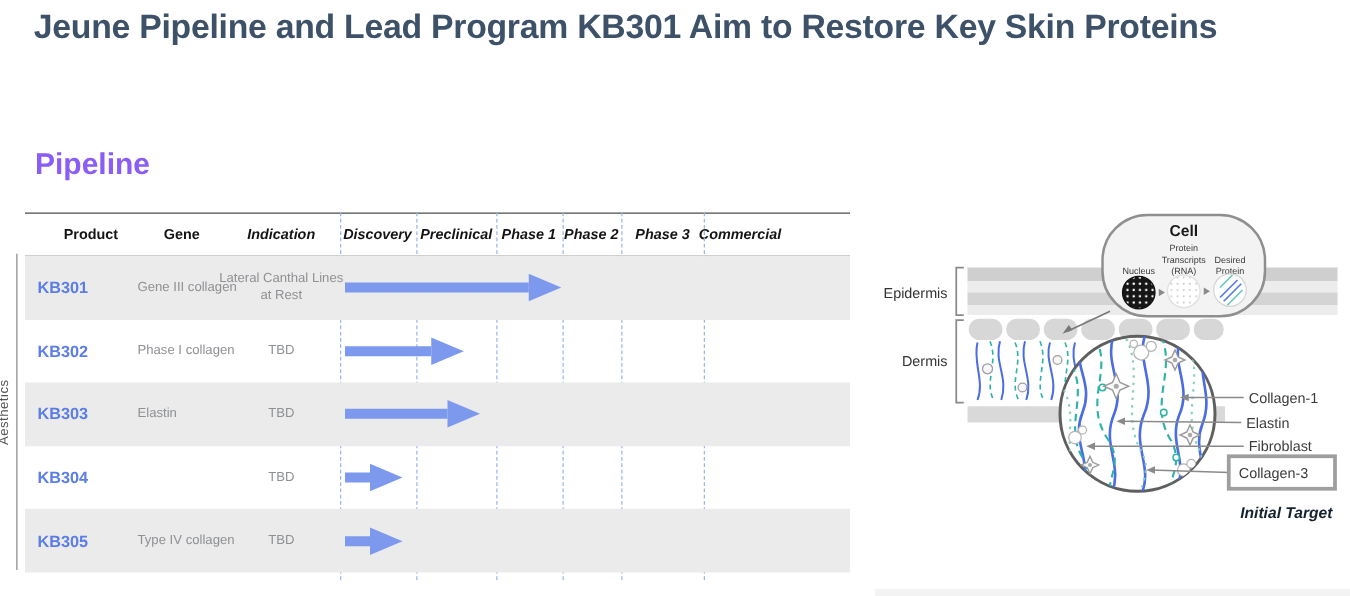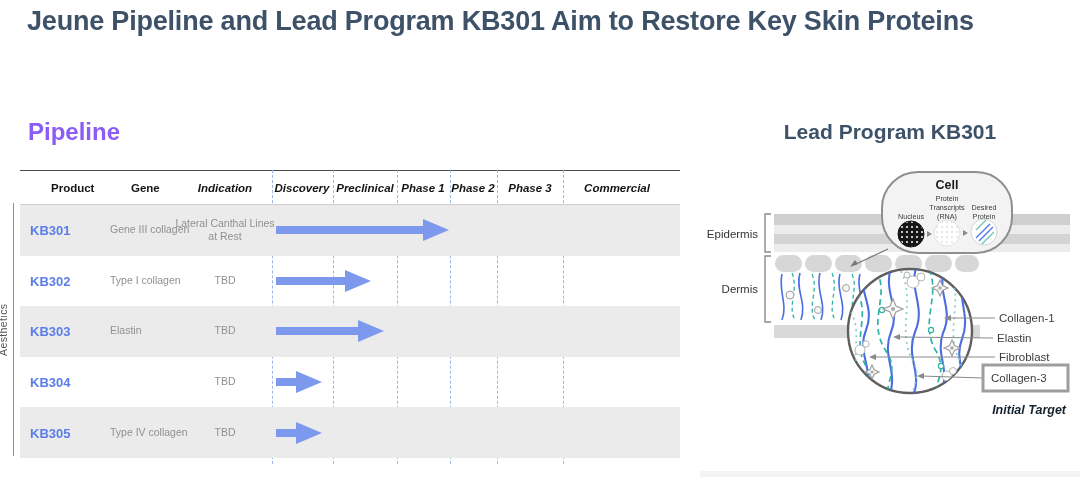--- a/index.html
+++ b/index.html
@@ -57,39 +57,39 @@
   <div class="ptable">
     <div class="thead">
       <span class="cl" style="left:10px">Product</span>
       <span class="cl" style="left:90px">Gene</span>
       <span class="cc" style="left:205px">Indication</span>
       <span class="cc" style="left:282px">Discovery</span>
       <span class="cc" style="left:345px">Preclinical</span>
       <span class="cc" style="left:403px">Phase 1</span>
       <span class="cc" style="left:453px">Phase 2</span>
       <span class="cc" style="left:510px">Phase 3</span>
-      <span class="cc" style="left:597px">Commercial</span>
+      <span class="cc" style="left:572px">Commercial</span>
     </div>
 
     <div class="vline" style="left:252px"></div>
     <div class="vline" style="left:313px"></div>
     <div class="vline" style="left:377px"></div>
     <div class="vline" style="left:430px"></div>
     <div class="vline" style="left:477px"></div>
     <div class="vline" style="left:543px"></div>
 
     <div class="prow shade">
       <span class="product">KB301</span>
       <span class="gene">Gene III collagen</span>
       <span class="indication">Lateral Canthal Lines at Rest</span>
       <div class="arrow" style="width: 147px;"></div>
     </div>
     <div class="prow">
       <span class="product">KB302</span>
-      <span class="gene">Type I collagen</span>
+      <span class="gene">Phase I collagen</span>
       <span class="indication">TBD</span>
       <div class="arrow" style="width: 69px;"></div>
     </div>
     <div class="prow shade">
       <span class="product">KB303</span>
       <span class="gene">Elastin</span>
       <span class="indication">TBD</span>
       <div class="arrow" style="width: 82px;"></div>
     </div>
     <div class="prow">
@@ -98,21 +98,20 @@
       <div class="arrow" style="width: 20px;"></div>
     </div>
     <div class="prow shade">
       <span class="product">KB305</span>
       <span class="gene">Type IV collagen</span>
       <span class="indication">TBD</span>
       <div class="arrow" style="width: 20px;"></div>
     </div>
   </div>
 
-  <h2 class="lead-heading">Lead Program KB301</h2>
 
   <svg width="380" height="310" viewBox="0 0 380 310" style="position:absolute;left:700px;top:160px;">
     <defs>
       <clipPath id="magclip">
           <circle cx="210" cy="171" r="62"></circle>
         </clipPath>
       <pattern id="nucdots" width="5" height="5" patternUnits="userSpaceOnUse">
         <rect width="5" height="5" fill="#161616"></rect>
           <circle cx="2" cy="2" r="1" fill="#fff"></circle>
       </pattern>

